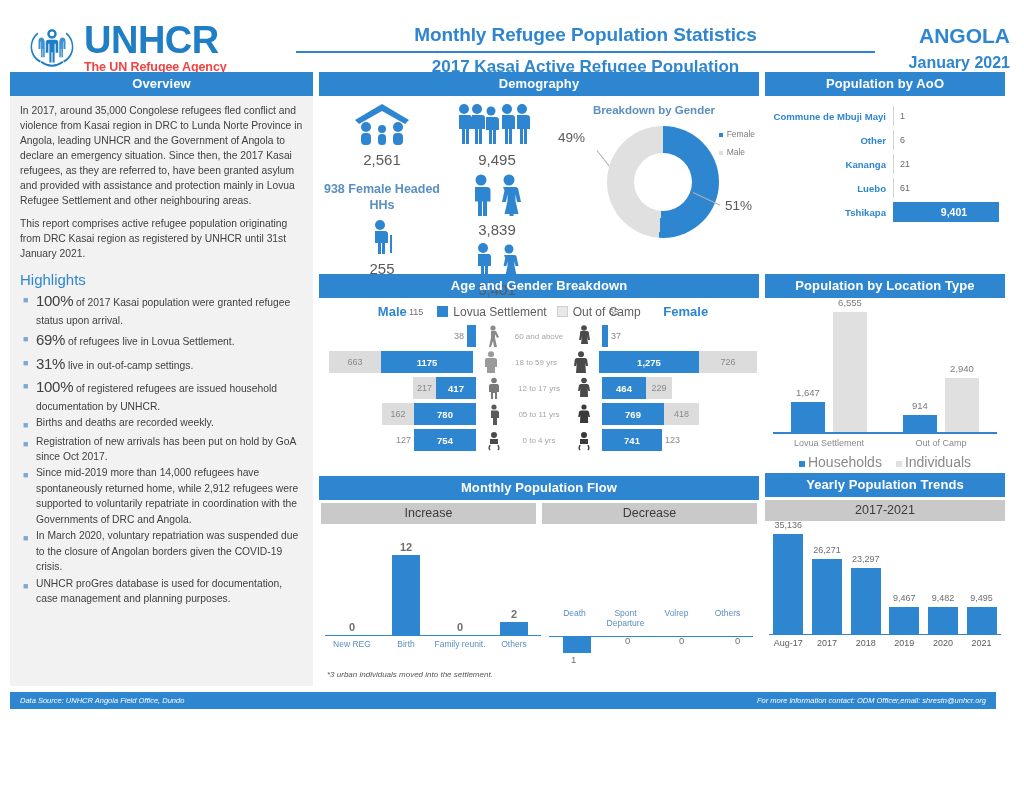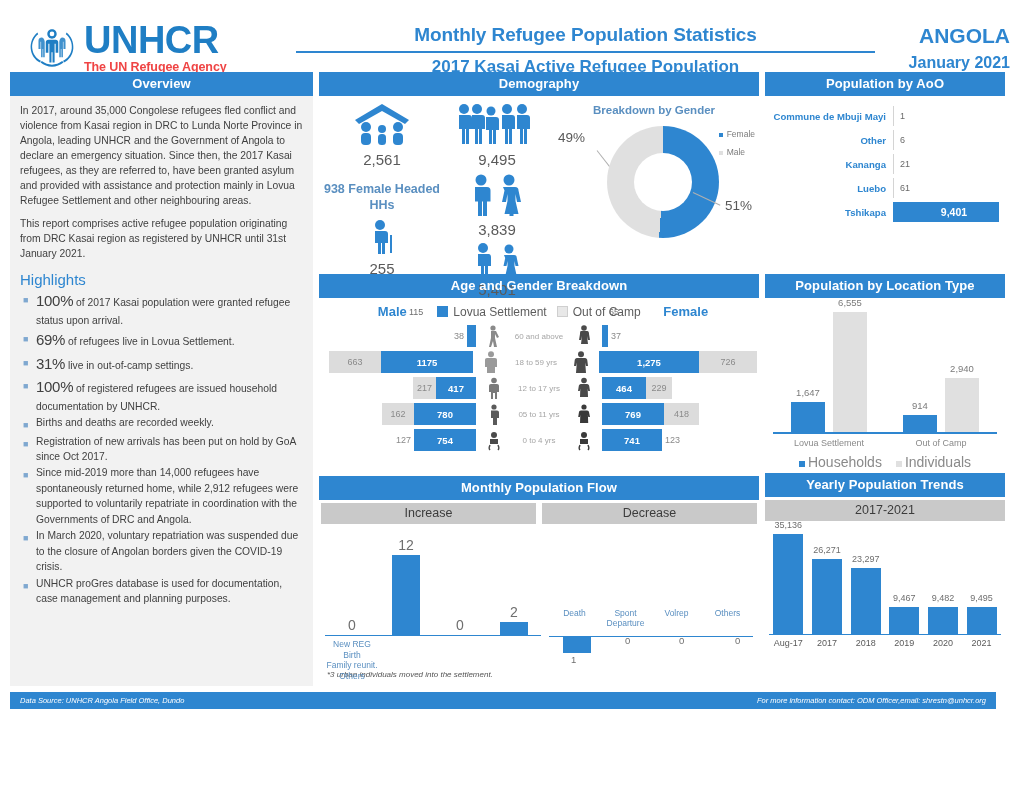--- a/index.html
+++ b/index.html
@@ -103,23 +103,23 @@
   .loc-legend div { font-size: 14px; color: #8a8a8a; }
   .loc-legend i { display: inline-block; width: 6px; height: 6px; margin-right: 3px; }
 
   
   .flow-sub { display: flex; gap: 6px; padding: 3px 2px 0 2px; }
   .flow-sub div { flex: 1; background: #c9c9c9; color: #3c3c3c; font-size: 12.5px; text-align: center; padding: 3px 0 4px 0; }
   .flow-body { height: 142px; display: flex; gap: 8px; padding: 4px 6px 0 6px; }
   .flow-half { flex: 1; position: relative; }
   .flow-inc { display: flex; align-items: flex-end; justify-content: space-around; height: 108px; border-bottom: 1.5px solid #2e86d0; }
   .flow-col { width: 54px; text-align: center; position: relative; }
-  .flow-col .v { font-size: 14px; color: #6e6e6e; margin-bottom: 2px; }
+  .flow-col .v { font-size: 11px; color: #6e6e6e; margin-bottom: 2px; font-weight: bold; }
   .flow-col .bb { background: #2e86d0; margin: 0 auto; width: 28px; }
-  .flow-xl { display: flex; justify-content: center; padding-top: 3px; flex-direction: column; }
+  .flow-xl { display: flex; justify-content: center; padding-top: 3px; }
   .flow-xl span { width: 54px; text-align: center; font-size: 8.5px; color: #5a8fc0; line-height: 1.25; }
   .flow-dec { position: relative; height: 108px; }
   .flow-dec-labels { display: flex; justify-content: space-around; position: absolute; bottom: 8px; width: 100%; }
   .flow-dec-labels span { width: 54px; text-align: center; font-size: 8.5px; color: #5a8fc0; line-height: 1.2; }
   .flow-note { font-size: 8px; font-style: italic; color: #555; padding: 4px 0 0 8px; }
 
   
   .yr-sub { background: #c9c9c9; color: #3c3c3c; font-size: 12.5px; text-align: center; padding: 3px 0 4px 0; margin-top: 3px; }
   .yr-body { height: 142px; padding: 6px 4px 0 4px; }
   .yr-plot { display: flex; align-items: flex-end; justify-content: space-around; height: 108px; border-bottom: 1.5px solid #2e86d0; }

